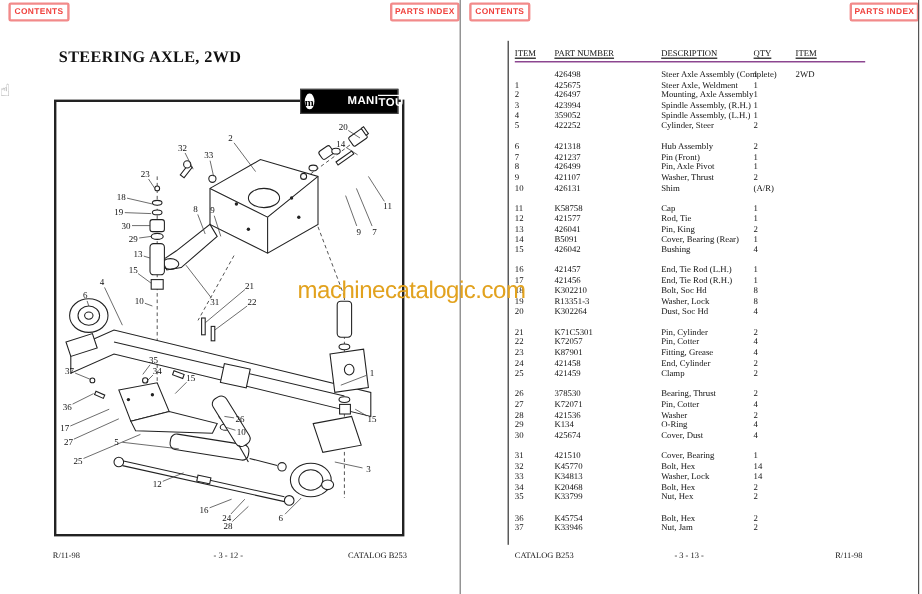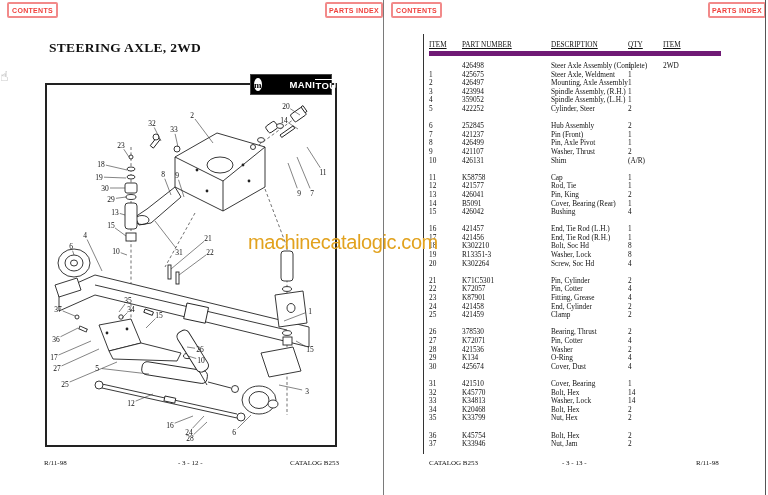--- a/index.html
+++ b/index.html
@@ -33,21 +33,21 @@
   .watermark{position:absolute;left:248px;top:231px;font-family:"Liberation Sans",sans-serif;
         font-weight:normal;font-size:20px;letter-spacing:-0.4px;z-index:9;white-space:nowrap;}
 
   .hand{position:absolute;left:0px;top:68px;font-size:14px;color:#9a9a9a;z-index:2;
         font-family:"DejaVu Sans",sans-serif;}
 
   .footer-text{position:absolute;font-size:7px;white-space:nowrap;}
 
   
   .table-wrap{position:absolute;left:429px;top:41px;width:292px;}
-  .t-head{display:flex;font-size:7.2px;border-bottom:5px solid #701a75;padding-bottom:2px;}
+  .t-head{display:flex;font-size:7.2px;border-bottom:1px solid #701a75;padding-bottom:2px;}
   .t-head span{text-decoration:underline;}
   .t-body{margin-top:6px;}
   .t-row{display:flex;height:8.6px;line-height:8.6px;font-size:7.3px;white-space:nowrap;}
   .row-gap{height:8.6px;}
   .c-item{width:33px;flex:none;}
   .c-part{width:89px;flex:none;}
   .c-desc{width:77px;flex:none;}
   .c-qty{width:35px;flex:none;}
   .c-model{flex:1;}
 
@@ -315,21 +315,21 @@
       <div class="t-row">
         <span class="c-item">5</span>
         <span class="c-part">422252</span>
         <span class="c-desc">Cylinder, Steer</span>
         <span class="c-qty">2</span>
         <span class="c-model"></span>
       </div>
       <div class="row-gap"></div>
       <div class="t-row">
         <span class="c-item">6</span>
-        <span class="c-part">252845</span>
+        <span class="c-part">421318</span>
         <span class="c-desc">Hub Assembly</span>
         <span class="c-qty">2</span>
         <span class="c-model"></span>
       </div>
       <div class="t-row">
         <span class="c-item">7</span>
         <span class="c-part">421237</span>
         <span class="c-desc">Pin (Front)</span>
         <span class="c-qty">1</span>
         <span class="c-model"></span>
@@ -416,21 +416,21 @@
       <div class="t-row">
         <span class="c-item">19</span>
         <span class="c-part">R13351-3</span>
         <span class="c-desc">Washer, Lock</span>
         <span class="c-qty">8</span>
         <span class="c-model"></span>
       </div>
       <div class="t-row">
         <span class="c-item">20</span>
         <span class="c-part">K302264</span>
-        <span class="c-desc">Screw, Soc Hd</span>
+        <span class="c-desc">Dust, Soc Hd</span>
         <span class="c-qty">4</span>
         <span class="c-model"></span>
       </div>
       <div class="row-gap"></div>
       <div class="t-row">
         <span class="c-item">21</span>
         <span class="c-part">K71C5301</span>
         <span class="c-desc">Pin, Cylinder</span>
         <span class="c-qty">2</span>
         <span class="c-model"></span>

